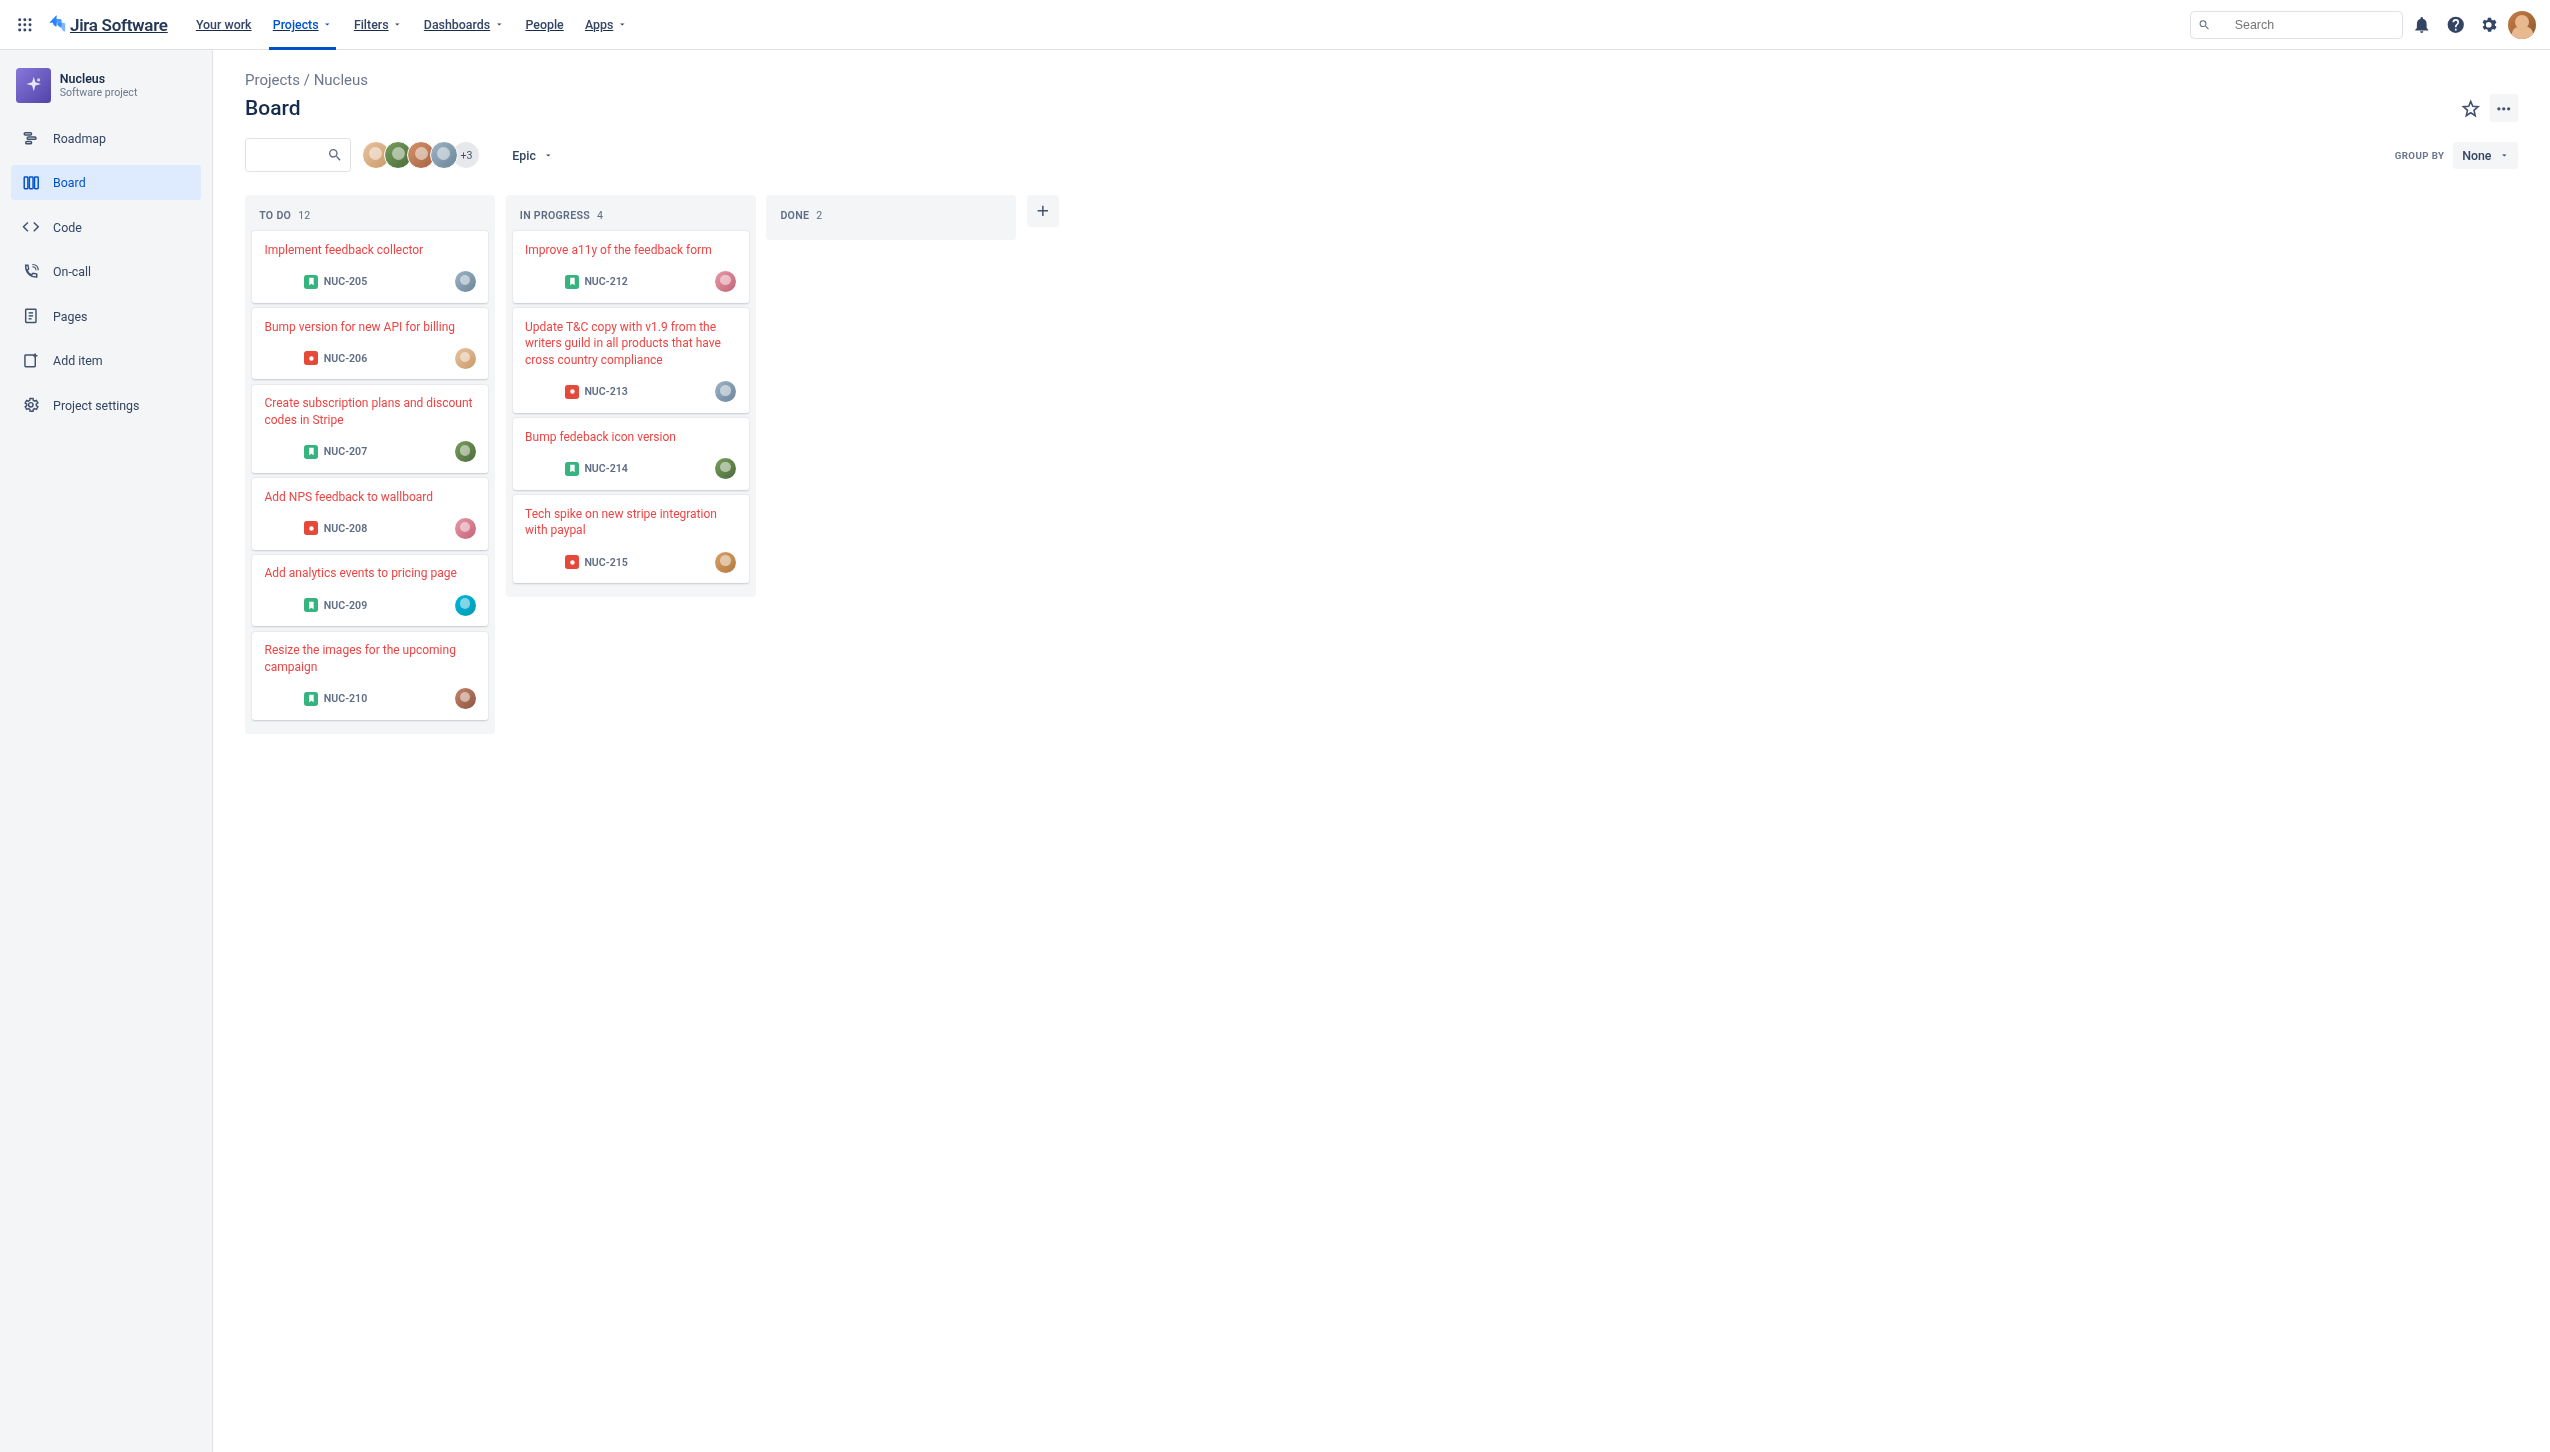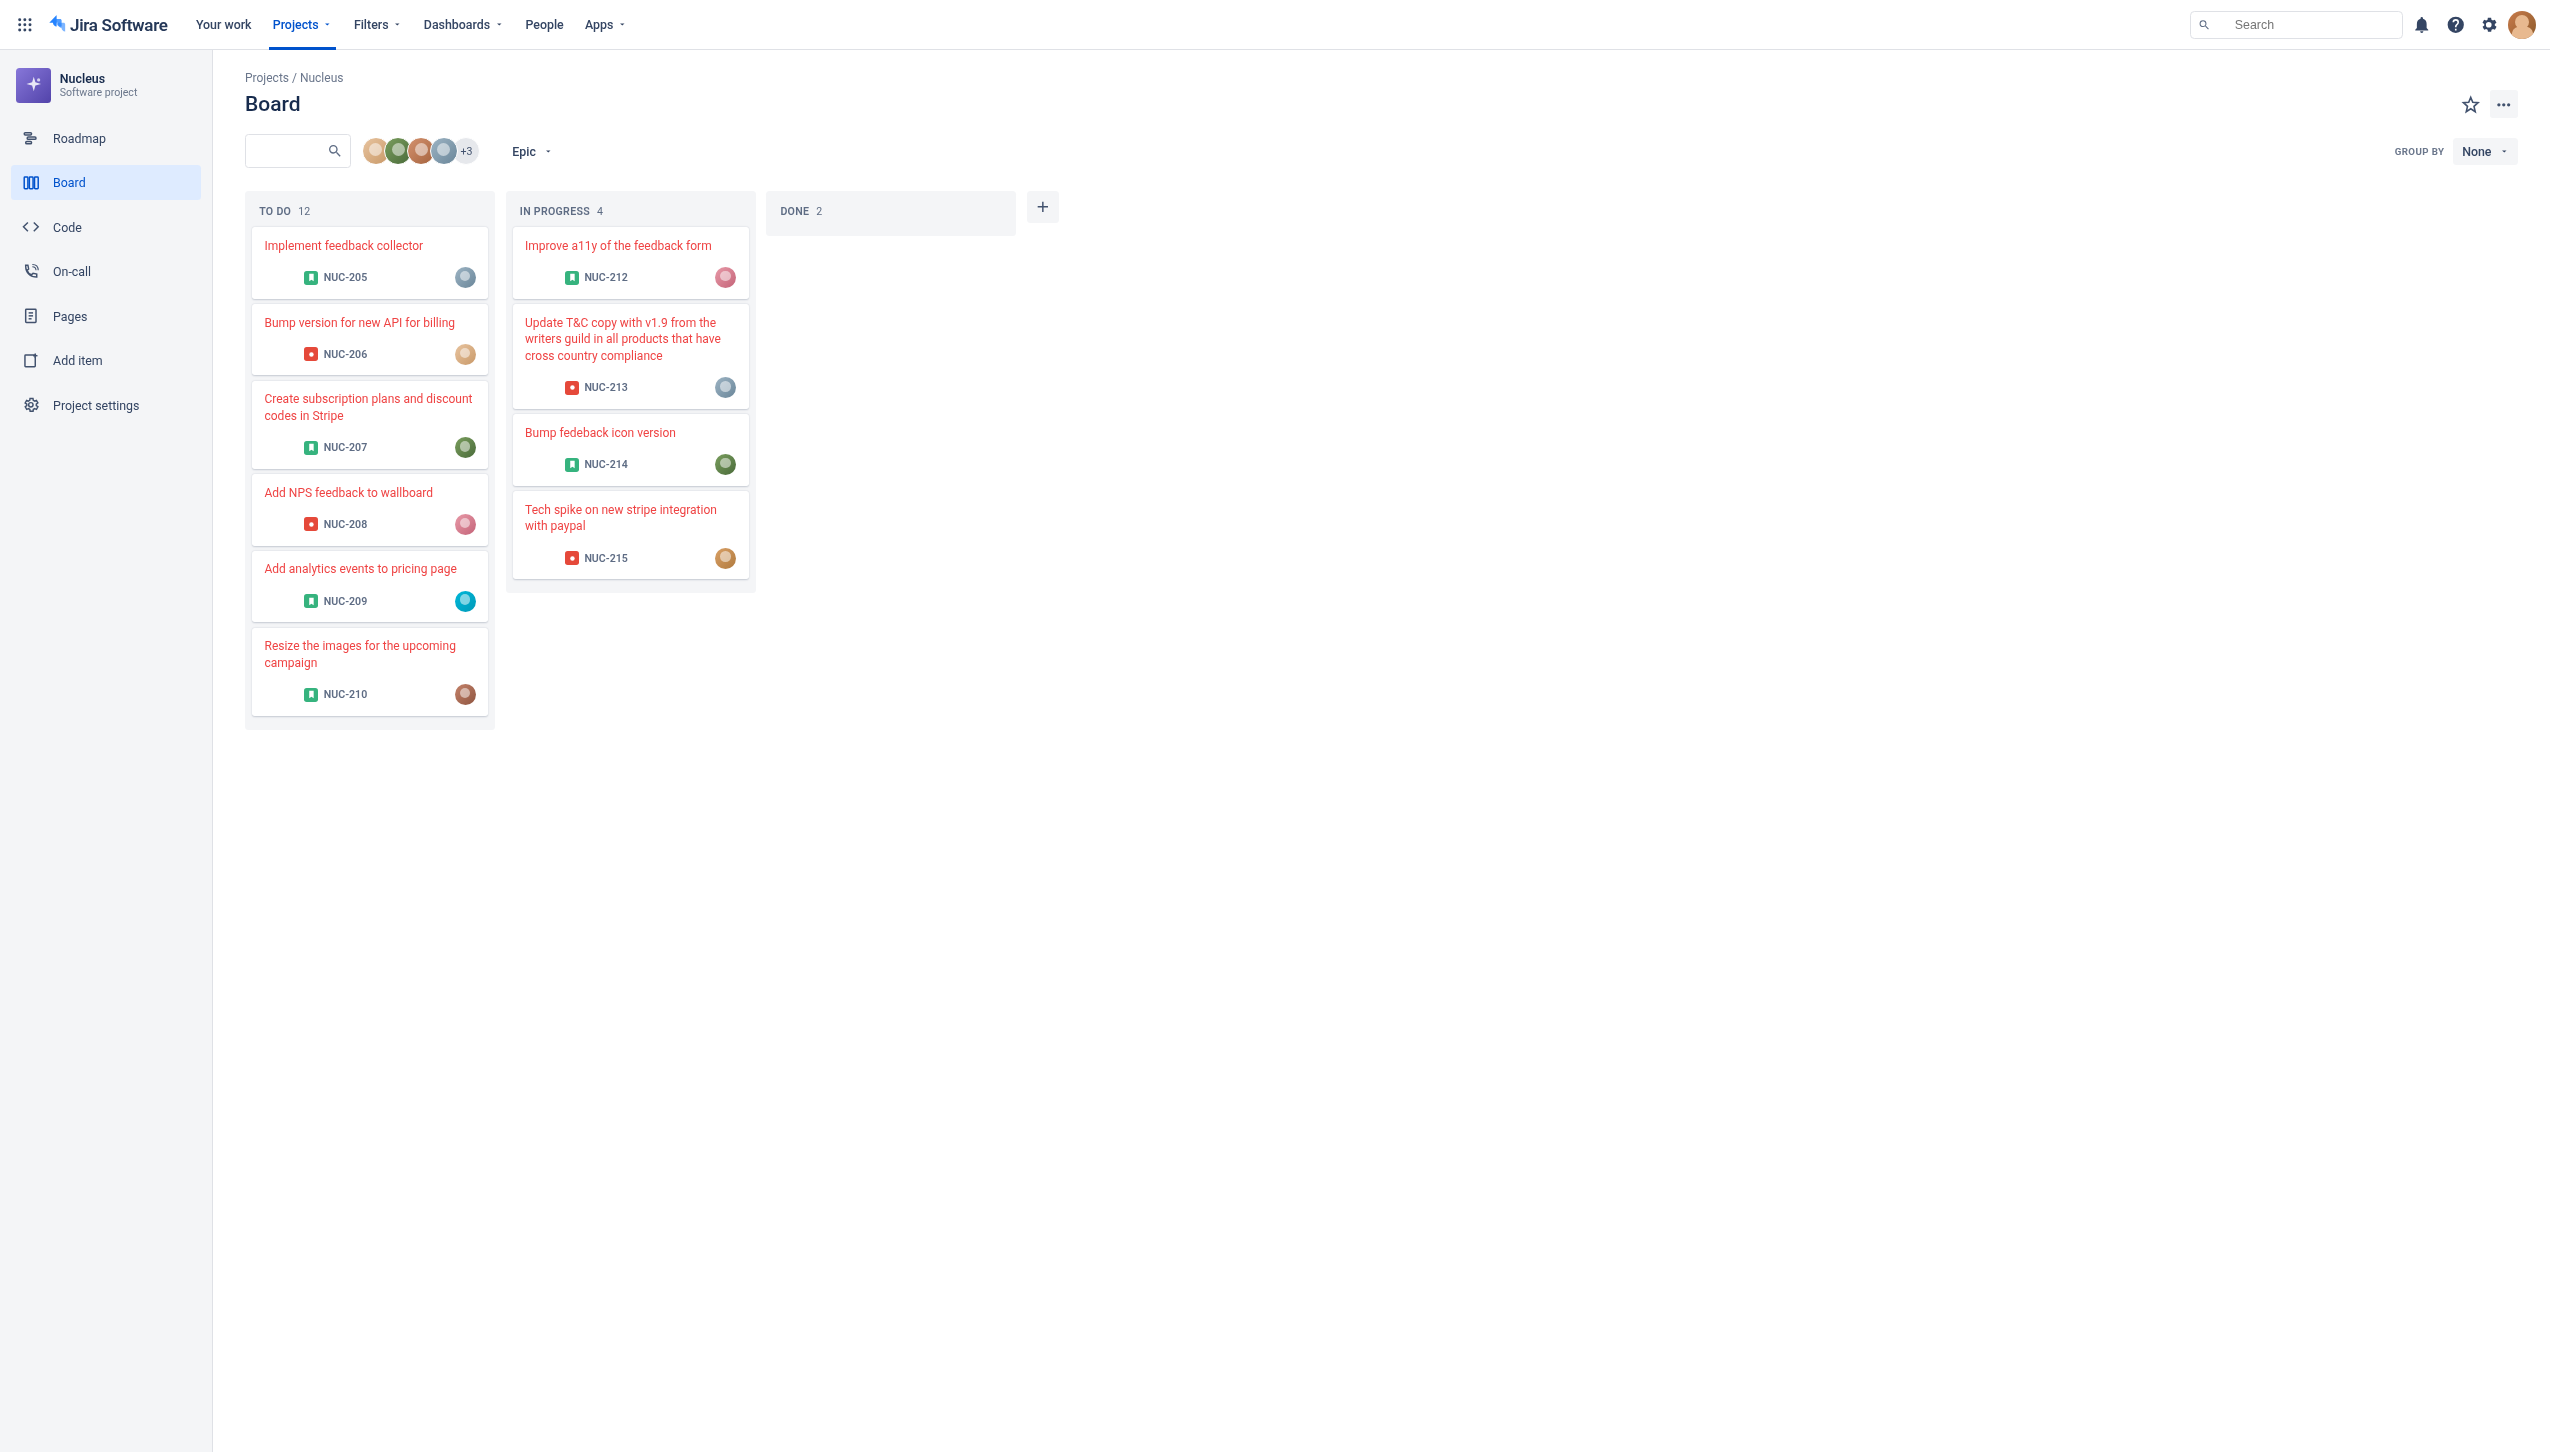--- a/index.html
+++ b/index.html
@@ -1,18 +1,18 @@
 <!DOCTYPE html>
 <html style="font-size:14px"><head>
 <meta charset="utf-8">
 <style>
 * { box-sizing: border-box; margin: 0; padding: 0; }
 body { font-family: -apple-system, BlinkMacSystemFont, "Segoe UI", Roboto, sans-serif; background: #fff; color: #172B4D; font-size: 12.4px; }
 .top-nav { display: flex; align-items: center; height: 50px; padding: 0 14px; border-bottom: 0.9px solid #DFE1E6; }
-.top-nav-left { display: flex; align-items: center; gap: 7px; }
+.top-nav-left { display: flex; align-items: center; gap: 7px; text-decoration: underline; }
 .app-switcher { width: 21px; height: 21px; display: flex; align-items: center; justify-content: center; cursor: pointer; color: #344563; }
 .logo { display: flex; align-items: center; gap: 3.5px; margin: 0 10.6px 0 3.5px; cursor: pointer; }
 .logo-mark { width: 21px; height: 21px; color: #2684FF; }
 .logo-text { font-size: 17px; font-weight: 600; color: #253858; letter-spacing: -0.3px; }
 .nav-items { display: flex; align-items: center; height: 50px; }
 .nav-item { display: flex; align-items: center; gap: 3.5px; padding: 0 10.6px; height: 50px; cursor: pointer; color: #344563; font-weight: 500; position: relative; }
 .nav-item.active { color: #0052CC; }
 .nav-item.active::after { content: ""; position: absolute; bottom: 0; left: 7px; right: 7px; height: 2.7px; background: #0052CC; }
 .chevron { width: 10.6px; height: 10.6px; }
 .top-nav-right { margin-left: auto; display: flex; align-items: center; gap: 5.3px; }
@@ -30,21 +30,21 @@
 .project-name { font-weight: 600; font-size: 12.4px; color: #172B4D; }
 .project-sub { font-size: 10.6px; color: #6B778C; }
 .side-items { display: flex; flex-direction: column; gap: 9px; }
 .side-item { display: flex; align-items: center; gap: 12.4px; padding: 8px 10.6px; border-radius: 3.5px; cursor: pointer; color: #344563; }
 .side-item.active { background: #DEEBFF; color: #0052CC; }
 .side-item.active .side-icon { color: #0052CC; }
 .side-icon { width: 19.5px; height: 19.5px; display: flex; align-items: center; justify-content: center; color: #42526E; }
 .side-label { font-size: 12.4px; }
 
 .main { flex: 1; padding: 21px 32px; overflow: auto; background: #fff; }
-.breadcrumb { font-size: 12px; color: #6B778C; }
+.breadcrumb { font-size: 15px; color: #6B778C; }
 .breadcrumb a { color: #6B778C; text-decoration: none; cursor: pointer; }
 .page-head { display: flex; align-items: center; justify-content: space-between; margin-top: 5.3px; }
 .page-title { font-size: 21px; font-weight: 500; color: #172B4D; }
 .page-actions { display: flex; align-items: center; gap: 5.3px; }
 .filter-row { display: flex; align-items: center; margin-top: 16px; gap: 10.6px; }
 .board-search { width: 106px; height: 34px; border: 1.8px solid #DFE1E6; border-radius: 3.5px; display: flex; align-items: center; padding: 0 7px; justify-content: flex-end; }
 .avatar-stack { display: flex; align-items: center; }
 .avatar-sm { width: 28px; height: 28px; border-radius: 50%; border: 1.8px solid #fff; margin-left: -5.3px; position: relative; overflow: hidden; }
 .avatar-sm:first-child { margin-left: 0; }
 .avatar-more { width: 28px; height: 28px; border-radius: 50%; border: 1.8px solid #fff; margin-left: -5.3px; background: #E6E8EC; display: flex; align-items: center; justify-content: center; font-size: 10.6px; color: #42526E; cursor: pointer; }

